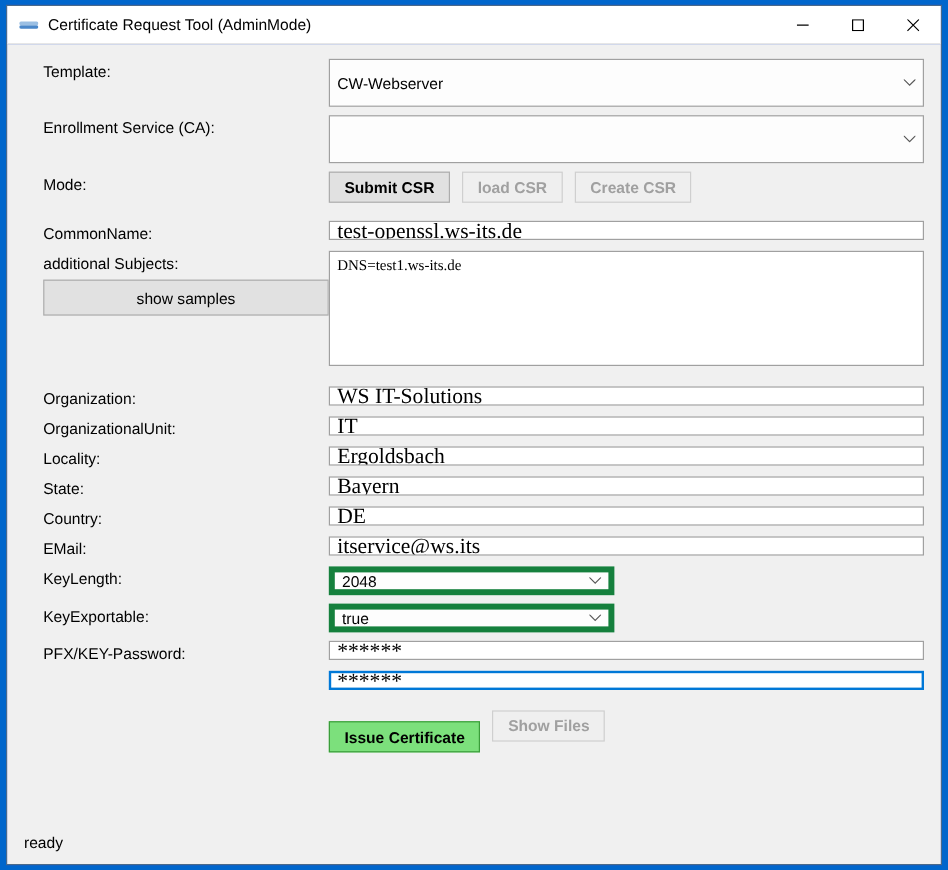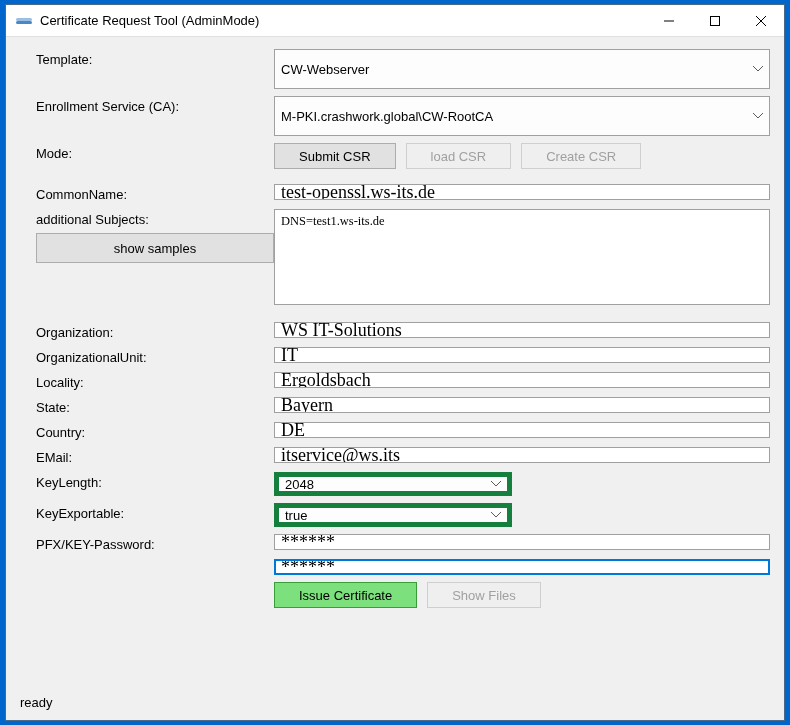--- a/index.html
+++ b/index.html
@@ -11,23 +11,23 @@
   .titlebar .title { font-size: 13px; color: #000; }
   .win-controls { margin-left: auto; display: flex; height: 32px; }
   .win-btn { width: 46px; height: 32px; display: flex; align-items: center; justify-content: center; color: #000; }
   
   .client { flex: 1; background: #f0f0f0; padding: 12px 14px 6px 14px; position: relative; }
   .row { display: flex; align-items: flex-start; margin-bottom: 7px; }
   .row .label-col { width: 238px; padding-top: 3px; color: #000; margin-left: 16px; }
   .row .field-col { flex: 1; display: flex; gap: 10px; align-items: center; }
   .combo { width: 100%; height: 40px; border: 1px solid #a0a0a0; background: #fdfdfd; display: flex; align-items: center; padding: 0 6px; position: relative; }
   .combo .arrow { margin-left: auto; }
-  .btn { height: 26px; padding: 0 24px; border: 1px solid #adadad; background: #e1e1e1; color: #000; font-size: 13px; display:flex; align-items:center; justify-content:center; }
+  .btn { height: 26px; padding: 0 12px; border: 1px solid #adadad; background: #e1e1e1; color: #000; font-size: 13px; display:flex; align-items:center; justify-content:center;font-weight:bold; }
   .btn.disabled { color: #a0a0a0; border-color: #cfcfcf; background: #efefef; }
-  .btn.green { background: #7ce07c; border: 1px solid #3a9d3a; }
+  .btn.green { background: #7ce07c; border: 1px solid #3a9d3a; margin-top: 19px; }
   .txt-input { width: 100%; height: 16px; border: 1px solid #a0a0a0; background: #fff; padding: 0 6px; font-family: Liberation Serif, serif; font-size: 18px; color: #000; }
   .txt-area { width: 100%; height: 96px; border: 1px solid #a0a0a0; background: #fff; padding: 4px 6px; font-family: Liberation Serif, serif; font-size: 12.5px; resize: none; color: #000; white-space: pre; }
   .dropdown { width: 238px; height: 24px; border: 5px solid #15803d; background: #fdfdfd; display:flex; align-items:center; padding: 0 6px; }
   .dropdown .arrow { margin-left:auto; }
   .arrow svg { display:block; }
   .sample-btn { height: 30px; padding: 0 8px; border: 1px solid #adadad; background: #e1e1e1; font-size: 13px; display:flex; align-items:center; justify-content:center; margin-top:6px; }
   .status { position:absolute; left:14px; bottom:10px; font-size:13px; }
   .focus-input { border: 2px solid #0078d7; padding: 0 5px; }
 </style>
 </head>
@@ -75,21 +75,20 @@
               </svg>
             </span>
         </div>
       </div>
     </div>
 
     <div class="row">
       <div class="label-col">Enrollment Service (CA):</div>
       <div class="field-col">
         <div class="combo">
-          <span>M-PKI.crashwork.global\CW-RootCA</span>
           <span class="arrow">
               <svg width="10" height="6">
                 <path d="M0 0 L5 5 L10 0" fill="none" stroke="#5a5a5a" stroke-width="1"></path>
               </svg>
             </span>
         </div>
       </div>
     </div>
 
     <div class="row">

